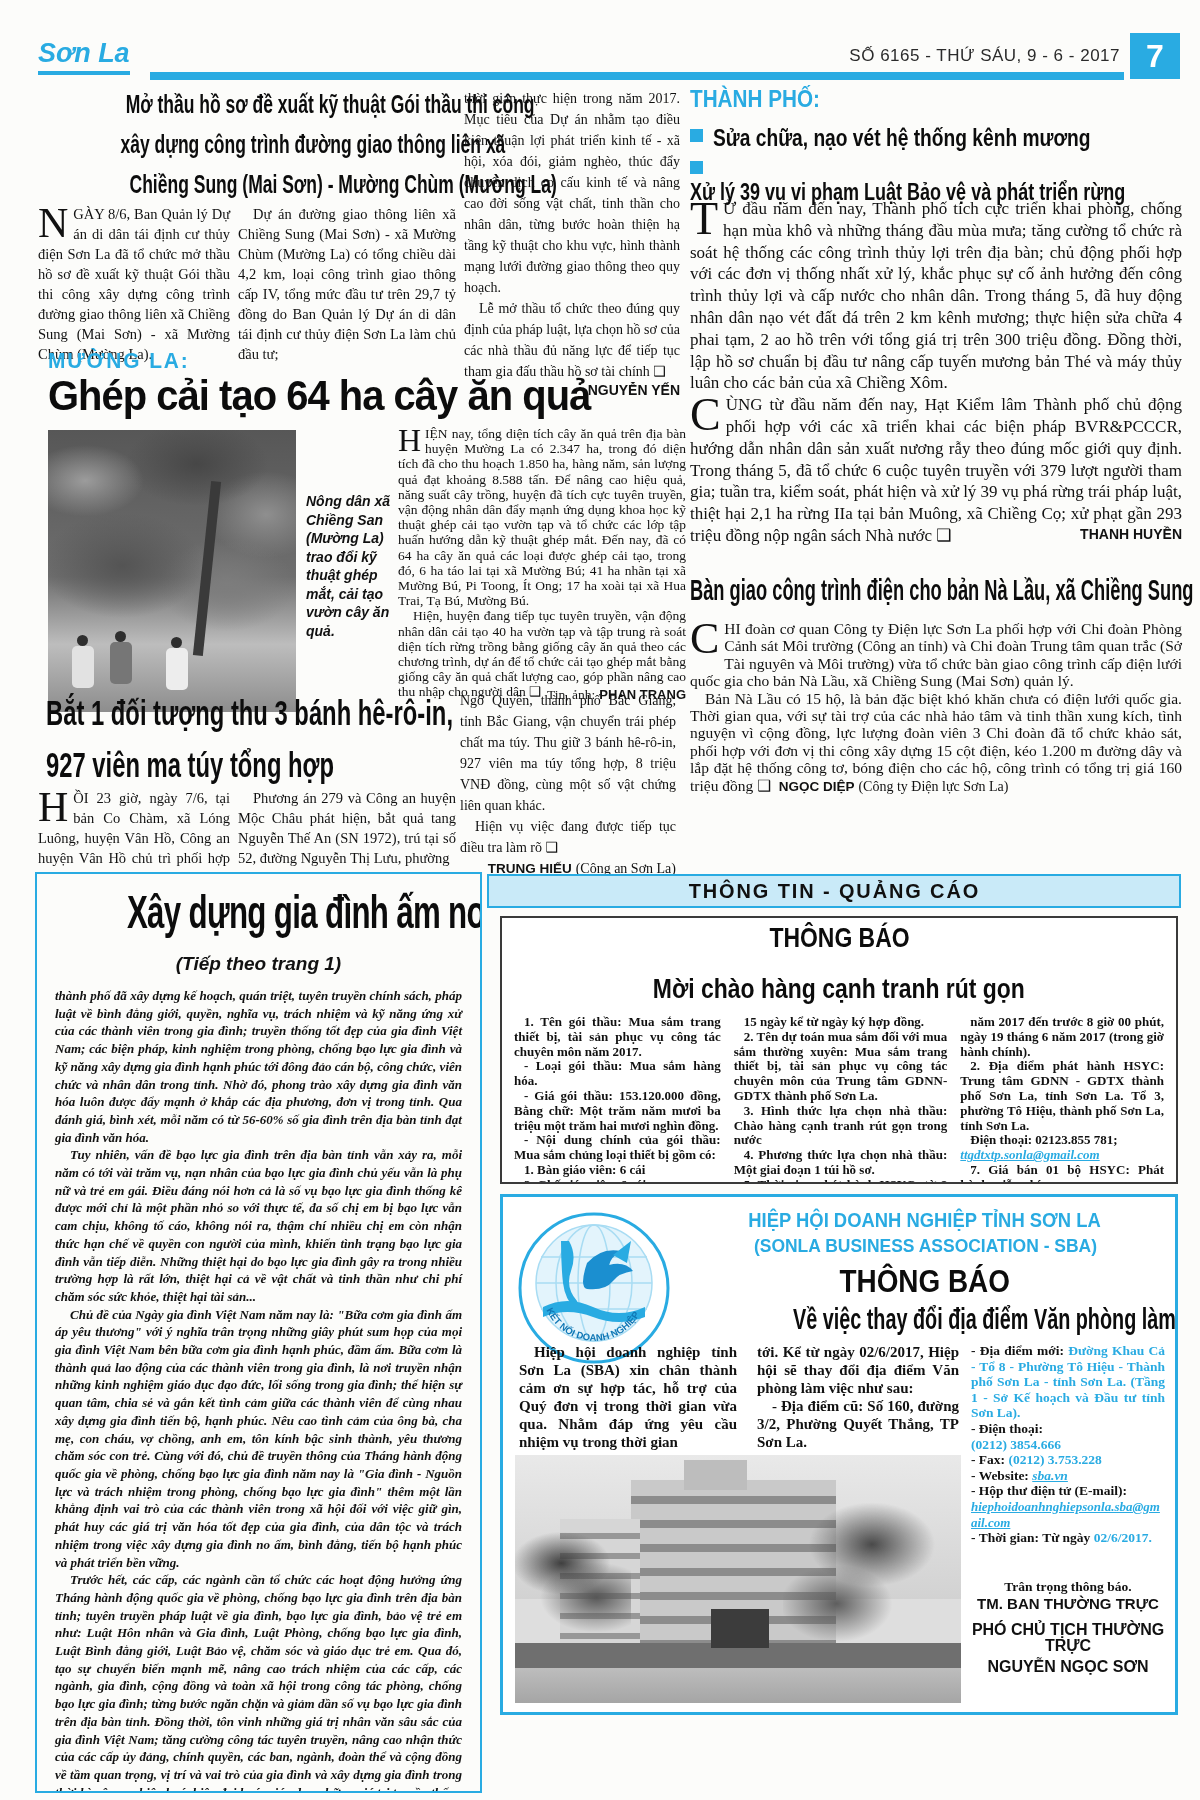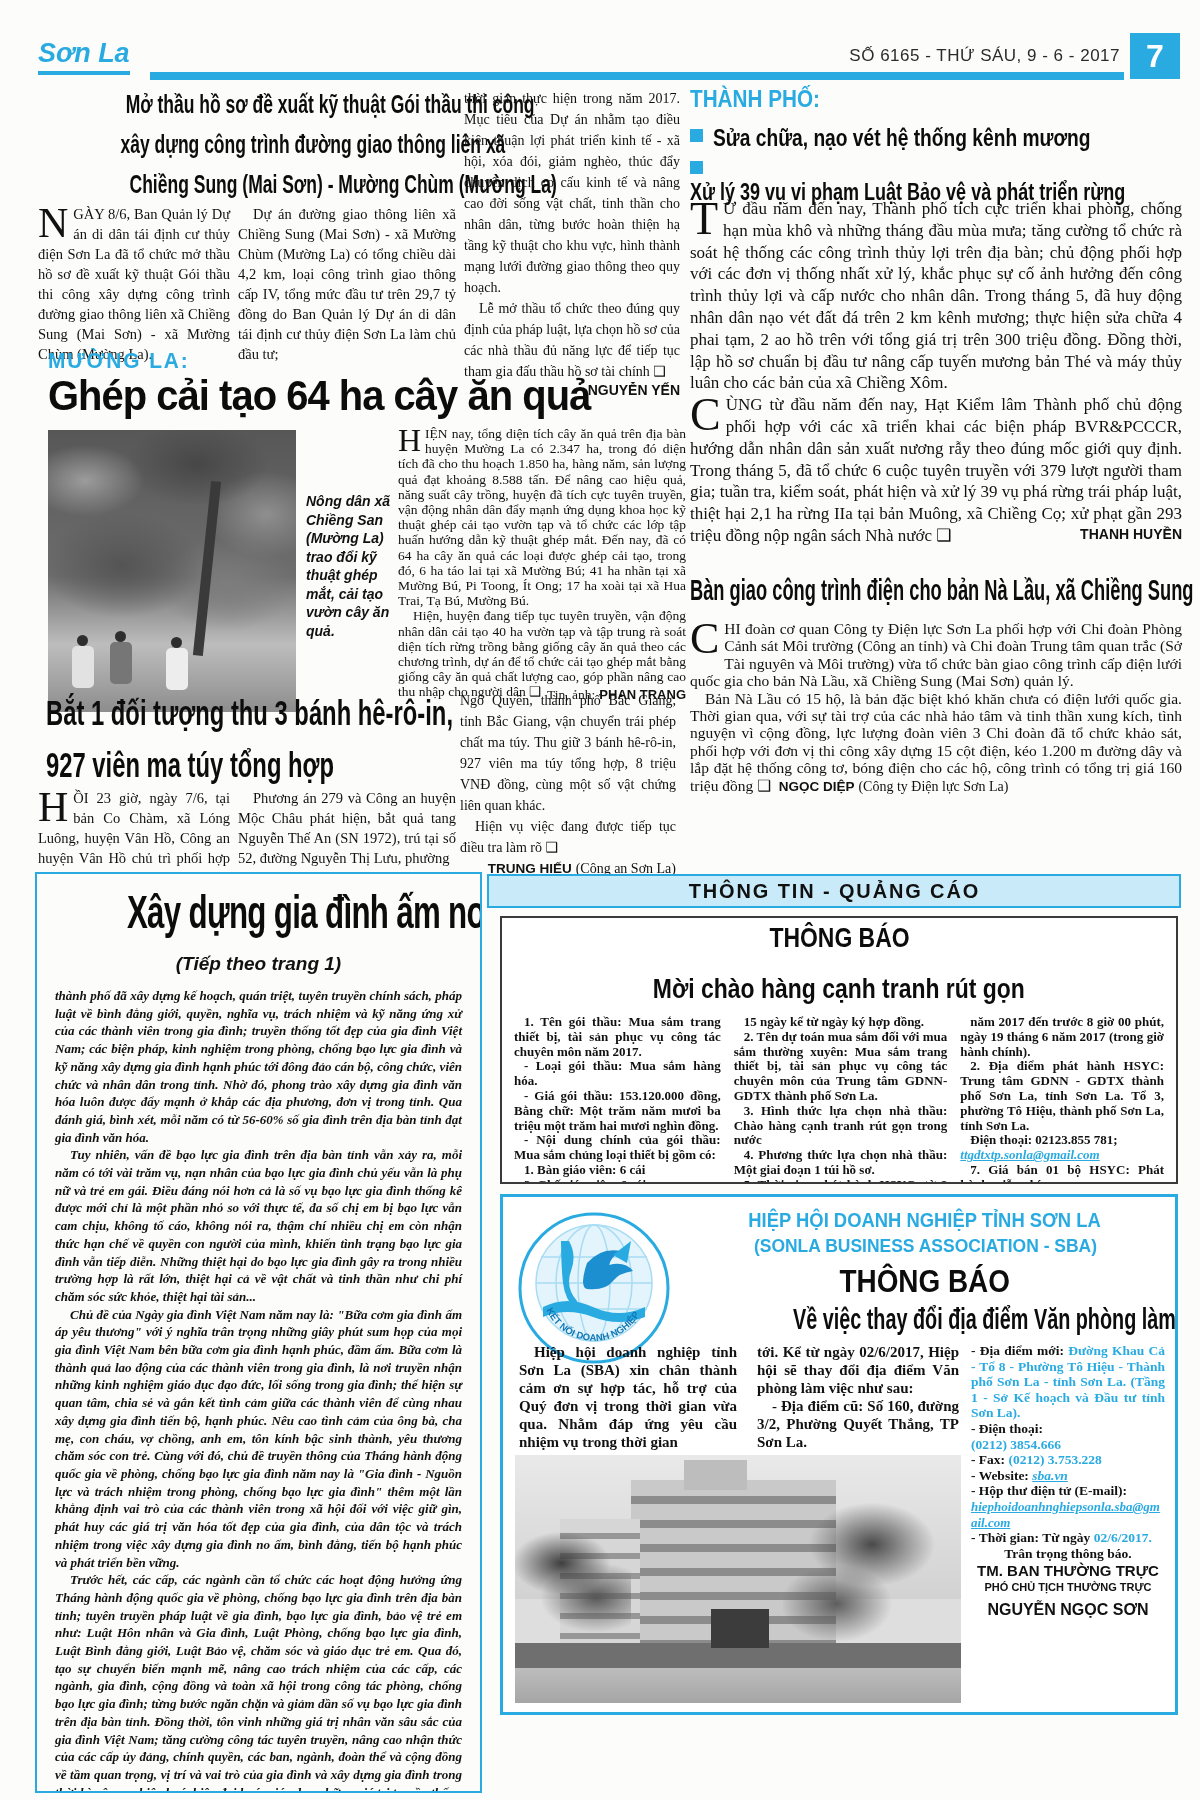--- a/index.html
+++ b/index.html
@@ -244,23 +244,23 @@
         <span>Số 160, đường 3/2, Phường Quyết Thắng, TP Sơn La.</span>
       </p>
     </div>
     <div class="abs just n2c3" style="left:468px; top:146px; width:194px;">
       <p class="p0"><span>- Địa điểm mới:</span> <span class="blue">Đường Khau Cả - Tổ 8 - Phường Tô Hiệu - Thành phố Sơn La - tỉnh Sơn La. (Tầng 1 - Sở Kế hoạch và Đầu tư tỉnh Sơn La).</span></p>
       <p class="p0"><span>- Điện thoại:</span><br><span class="blue">(0212) 3854.666</span></p>
       <p class="p0"><span>- Fax:</span> <span class="blue">(0212) 3.753.228</span></p>
       <p class="p0"><span>- Website:</span> <a class="lnk" style="font-size:13.5px;">sba.vn</a></p>
       <p class="p0"><span>- Hộp thư điện tử (E-mail):</span><br><a class="lnk" style="font-size:13px;">hiephoidoanhnghiepsonla.sba@gmail.com</a></p>
       <p class="p0"><span>- Thời gian: Từ ngày</span> <span class="blue">02/6/2017.</span></p>
-      <p class="p0 center" style="text-indent:0;">Trân trọng thông báo.</p>
+      <p class="p0 center" style="text-indent:0;margin-top:33px;">Trân trọng thông báo.</p>
       <div class="center byl" style="font-size:15px; margin-top:2px;">TM. BAN THƯỜNG TRỰC</div>
-      <div class="center sans" style="font-size:11px; margin-top:1px;">PHÓ CHỦ TỊCH THƯỜNG TRỰC</div>
+      <div class="center sans" style="font-size:16px; margin-top:10px;">PHÓ CHỦ TỊCH THƯỜNG TRỰC</div>
       <div class="center byl" style="font-size:16px; margin-top:6px;">NGUYỄN NGỌC SƠN</div>
     </div>
 
     <div class="abs photo" style="left:12px; top:258px; width:446px; height:248px; background:#dedede;">
       <div class="abs" style="left:0; top:0; width:100%; height:58%; background:linear-gradient(180deg,#e9e9e9,#d2d2d2);"></div>
       <div class="abs" style="left:26%; top:10%; width:46%; height:68%; background:
            repeating-linear-gradient(180deg, #c9c9c9 0 16px, #8c8c8c 16px 24px),
            #c9c9c9;"></div>
       <div class="abs" style="left:10%; top:26%; width:18%; height:52%; background:
            repeating-linear-gradient(180deg, #d6d6d6 0 14px, #979797 14px 20px), #d6d6d6;"></div>

